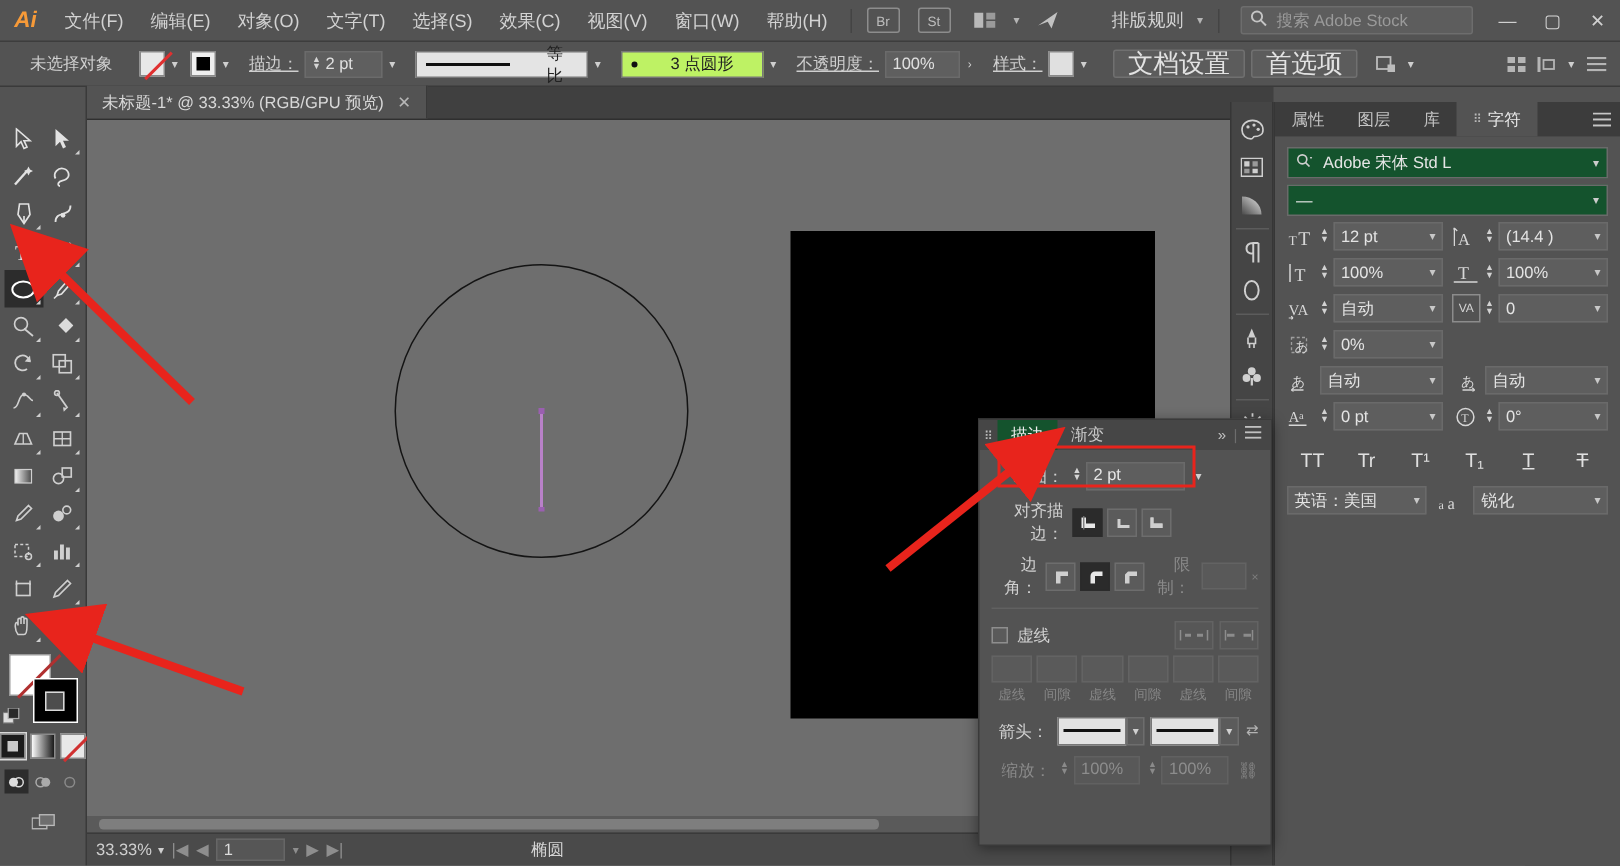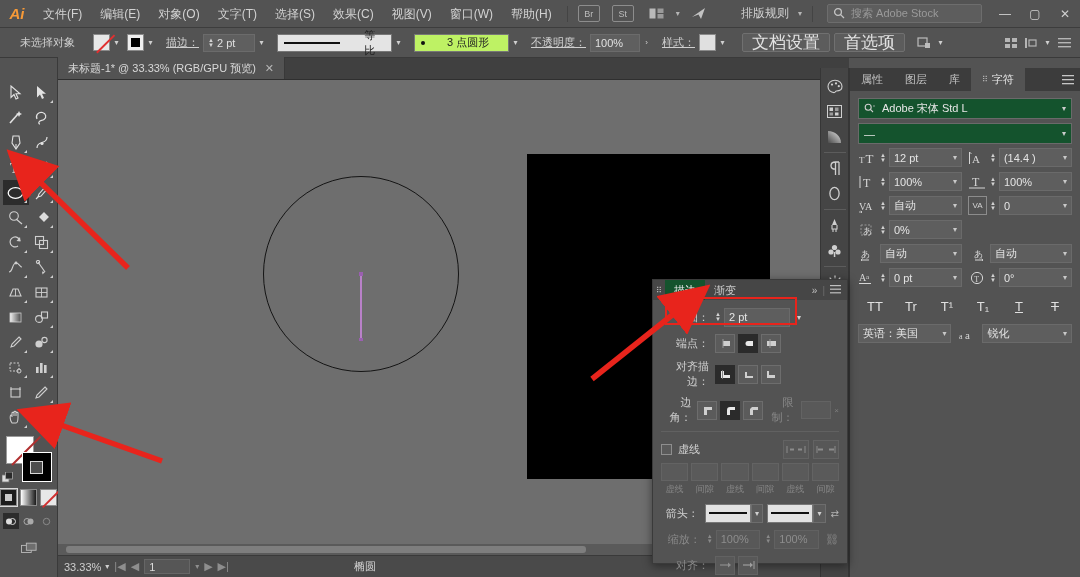--- a/index.html
+++ b/index.html
@@ -1122,42 +1122,20 @@
         <span class="spin">
             <span>▲</span>
             <span>▼</span>
           </span>
         <span class="wfield">
           <span>2 pt</span>
         </span>
         <span style="width:18px;text-align:center;font-size:8px;color:#d0d0d0;">▾</span>
       </div>
 
-      <div class="sp-row">
-        <span class="sp-lab">端点：</span>
-        <span class="btn3">
-          <span class="b3">
-            <svg width="13" height="11" viewBox="0 0 13 11">
-                <rect x="4" y="3" width="7" height="5" fill="#cfcfcf"></rect>
-                <line x1="4" y1="1" x2="4" y2="10" stroke="#9a9a9a" stroke-width="1"></line>
-              </svg>
-          </span>
-          <span class="b3 on">
-            <svg width="13" height="11" viewBox="0 0 13 11">
-                <path d="M11 3 L6 3 A2.5 2.5 0 0 0 6 8 L11 8 Z" fill="#e8e8e8"></path>
-              </svg>
-          </span>
-          <span class="b3">
-            <svg width="13" height="11" viewBox="0 0 13 11">
-                <rect x="2" y="3" width="9" height="5" fill="#cfcfcf"></rect>
-                <line x1="5" y1="1" x2="5" y2="10" stroke="#9a9a9a" stroke-width="1"></line>
-              </svg>
-          </span>
-        </span>
-      </div>
 
       <div class="sp-row">
         <span class="sp-lab">对齐描边：</span>
         <span class="btn3">
           <span class="b3 on">
             <svg width="13" height="11" viewBox="0 0 13 11">
                 <path d="M2 9 L2 2 L5 2 L5 6 L11 6 L11 9 Z" fill="#e8e8e8"></path>
                 <line x1="3.5" y1="1" x2="3.5" y2="10" stroke="#777" stroke-width="0.9"></line>
               </svg>
           </span>
@@ -1266,38 +1244,20 @@
         <span class="spin dimicon">
             <span>▲</span>
             <span>▼</span>
           </span>
         <span class="wfield" style="width:52px;background:#585858;color:#8d8d8d;border-color:#616161;">
           <span>100%</span>
         </span>
         <span style="margin-left:6px;color:#8a8a8a;font-size:11px;">⛓</span>
       </div>
 
-      <div class="sp-row">
-        <span class="sp-lab dim">对齐：</span>
-        <span class="btn3">
-          <span class="b3" style="background:#585858;border-color:#626262;">
-            <svg width="13" height="10" viewBox="0 0 13 10">
-                <line x1="1" y1="5" x2="9" y2="5" stroke="#8e8e8e" stroke-width="1.2"></line>
-                <path d="M9 2.5 L12 5 L9 7.5 Z" fill="#8e8e8e"></path>
-              </svg>
-          </span>
-          <span class="b3" style="background:#585858;border-color:#626262;">
-            <svg width="13" height="10" viewBox="0 0 13 10">
-                <line x1="1" y1="5" x2="8" y2="5" stroke="#9e9e9e" stroke-width="1.2"></line>
-                <path d="M8 2.5 L11 5 L8 7.5 Z" fill="#9e9e9e"></path>
-                <line x1="12" y1="1" x2="12" y2="9" stroke="#9e9e9e" stroke-width="1"></line>
-              </svg>
-          </span>
-        </span>
-      </div>
     </div>
 
   </div>
 
   <svg class="ann" style="left:0;top:0;width:1080px;height:577px;">
     <defs>
       <marker id="ah" markerWidth="9" markerHeight="9" refX="1" refY="4.5" orient="auto">
         <path d="M0,0 L9,4.5 L0,9 Z" fill="#e8241c"></path>
       </marker>
     </defs>

